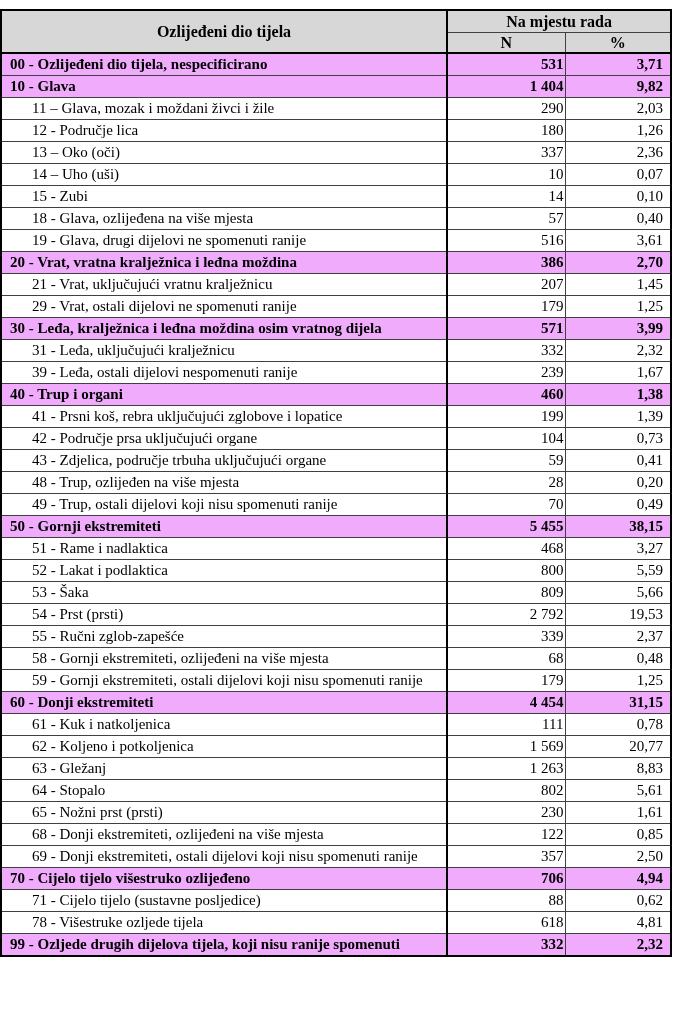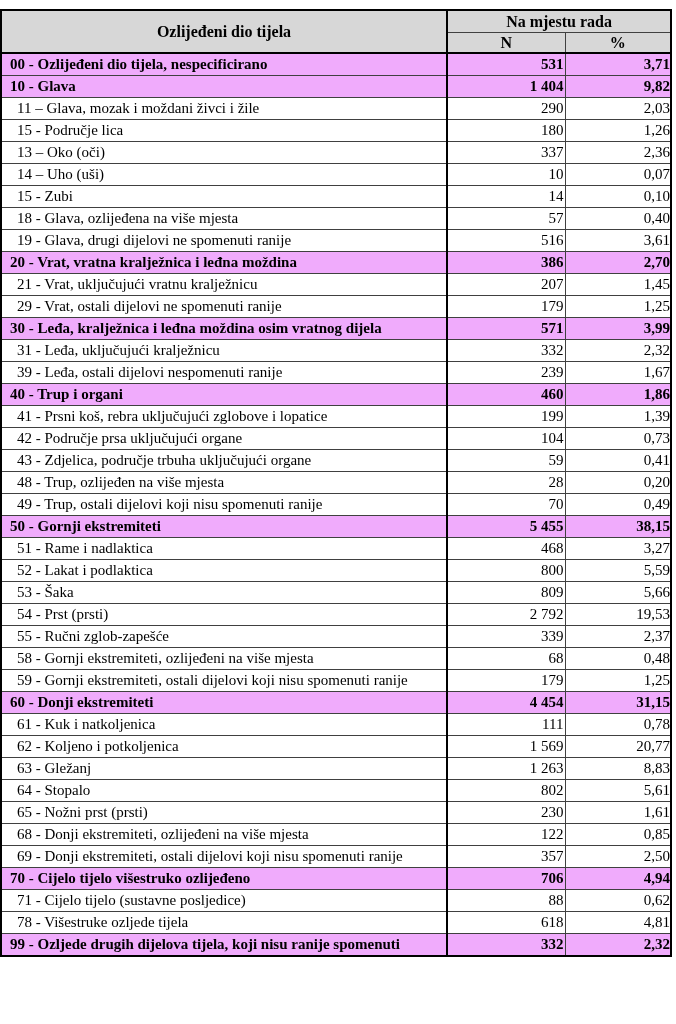--- a/index.html
+++ b/index.html
@@ -55,32 +55,32 @@
   }
   tbody tr.group td {
     background: #f0abfc;
     font-weight: bold;
   }
   td.label {
     text-align: left;
     border-right: 2px solid #000000;
   }
   tr.sub td.label {
-    padding-left: 32px;
+    padding-left: 47px;
     text-indent: -17px;
     padding-right: 4px;
   }
   tr.group td.label {
     padding-left: 40px;
     text-indent: -32px;
     padding-right: 4px;
   }
   td.num { text-align: right; }
   td.n   { padding-right: 1px; }
-  td.pct { }
+  td.pct { padding-right: 7px; }
 </style>
 </head>
 <body>
 
 <div class="page">
   <table class="injury-table">
     <colgroup>
       <col class="c1">
       <col class="c2">
       <col class="c3">
@@ -105,21 +105,21 @@
           <td class="label">10 - Glava</td>
           <td class="num n">1 404</td>
           <td class="num pct">9,82</td>
         </tr>
         <tr class="sub">
           <td class="label">11 – Glava, mozak i moždani živci i žile</td>
           <td class="num n">290</td>
           <td class="num pct">2,03</td>
         </tr>
         <tr class="sub">
-          <td class="label">15 - Područje lica</td>
+          <td class="label">12 - Područje lica</td>
           <td class="num n">180</td>
           <td class="num pct">1,26</td>
         </tr>
         <tr class="sub">
           <td class="label">13 – Oko (oči)</td>
           <td class="num n">337</td>
           <td class="num pct">2,36</td>
         </tr>
         <tr class="sub">
           <td class="label">14 – Uho (uši)</td>
@@ -167,21 +167,21 @@
           <td class="num pct">2,32</td>
         </tr>
         <tr class="sub">
           <td class="label">39 - Leđa, ostali dijelovi nespomenuti ranije</td>
           <td class="num n">239</td>
           <td class="num pct">1,67</td>
         </tr>
         <tr class="group">
           <td class="label">40 - Trup i organi</td>
           <td class="num n">460</td>
-          <td class="num pct">1,86</td>
+          <td class="num pct">1,38</td>
         </tr>
         <tr class="sub">
           <td class="label">41 - Prsni koš, rebra uključujući zglobove i lopatice</td>
           <td class="num n">199</td>
           <td class="num pct">1,39</td>
         </tr>
         <tr class="sub">
           <td class="label">42 - Područje prsa uključujući organe</td>
           <td class="num n">104</td>
           <td class="num pct">0,73</td>

